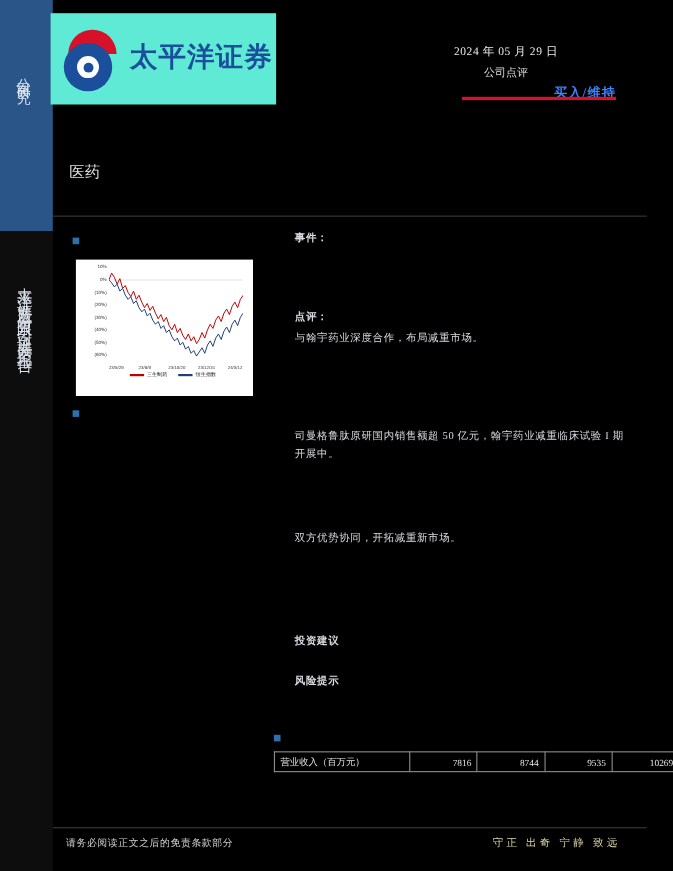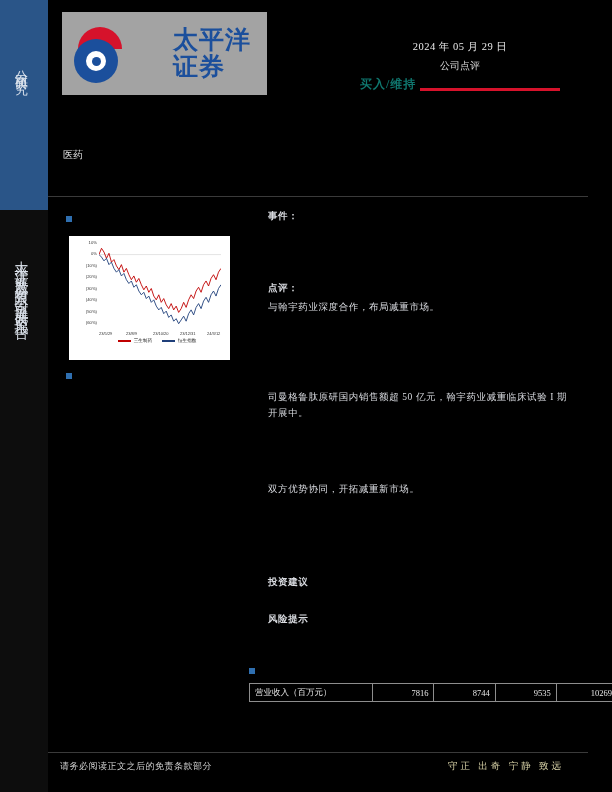--- a/index.html
+++ b/index.html
@@ -26,23 +26,23 @@
     text-orientation:upright;
     letter-spacing:4px;
     color:#cdd6e2;
     font-family:"Liberation Serif", serif;
   }
   .vtext-top{left:12px;top:60px;font-size:13px;color:#dfe6ef;}
   .vtext-bot{left:12px;top:250px;font-size:14px;color:#d9dfe8;}
 
   
   .logo-box{
-    position:absolute;left:62px;top:12px;width:205px;height:83px;
-    background:#a3a3a3;
-    display:flex;align-items:center;gap:39px;
+    position:absolute;left:46px;top:12px;width:205px;height:83px;
+    background:#5eead4;
+    display:flex;align-items:center;
   }
   .logo-mark{
     width:58px;height:58px;margin-left:8px;position:relative;flex:none;
   }
   .logo-mark .arc-red{
     position:absolute;left:8px;top:2px;width:44px;height:22px;
     border-top-left-radius:26px;border-top-right-radius:26px;
     background:#d6122b;
   }
   .logo-mark .circle-blue{
@@ -69,26 +69,26 @@
 
   .hdr-right{
     position:absolute;right:52px;top:40px;text-align:center;width:200px;
   }
   .hdr-date{font-size:10.5px;color:#eaeaea;letter-spacing:.5px;}
   .hdr-type{font-size:10px;color:#dcdcdc;margin-top:5px;}
   .hdr-rule{
     position:absolute;right:52px;top:88px;width:140px;height:3px;background:#d6122b;
   }
   .hdr-rating{
-    position:absolute;right:52px;top:76px;width:200px;text-align:left;
-    font-size:12px;color:#0f766e;font-weight:bold;letter-spacing:1px;
+    position:absolute;right:52px;top:76px;width:200px;text-align:right;
+    font-size:12px;color:#3b82f6;font-weight:bold;letter-spacing:1px;
   }
 
   .sector{
-    position:absolute;left:63px;top:148px;font-size:10px;color:#e0e0e0;
+    position:absolute;left:63px;top:148px;font-size:14px;color:#e0e0e0;
   }
   .hdr-divider{
     position:absolute;left:48px;top:196px;width:540px;height:1px;background:#3a3a3a;
   }
 
   
   .bullet{
     position:absolute;width:6px;height:6px;background:#2f6fb0;
   }
   .b1{left:66px;top:216px;}

